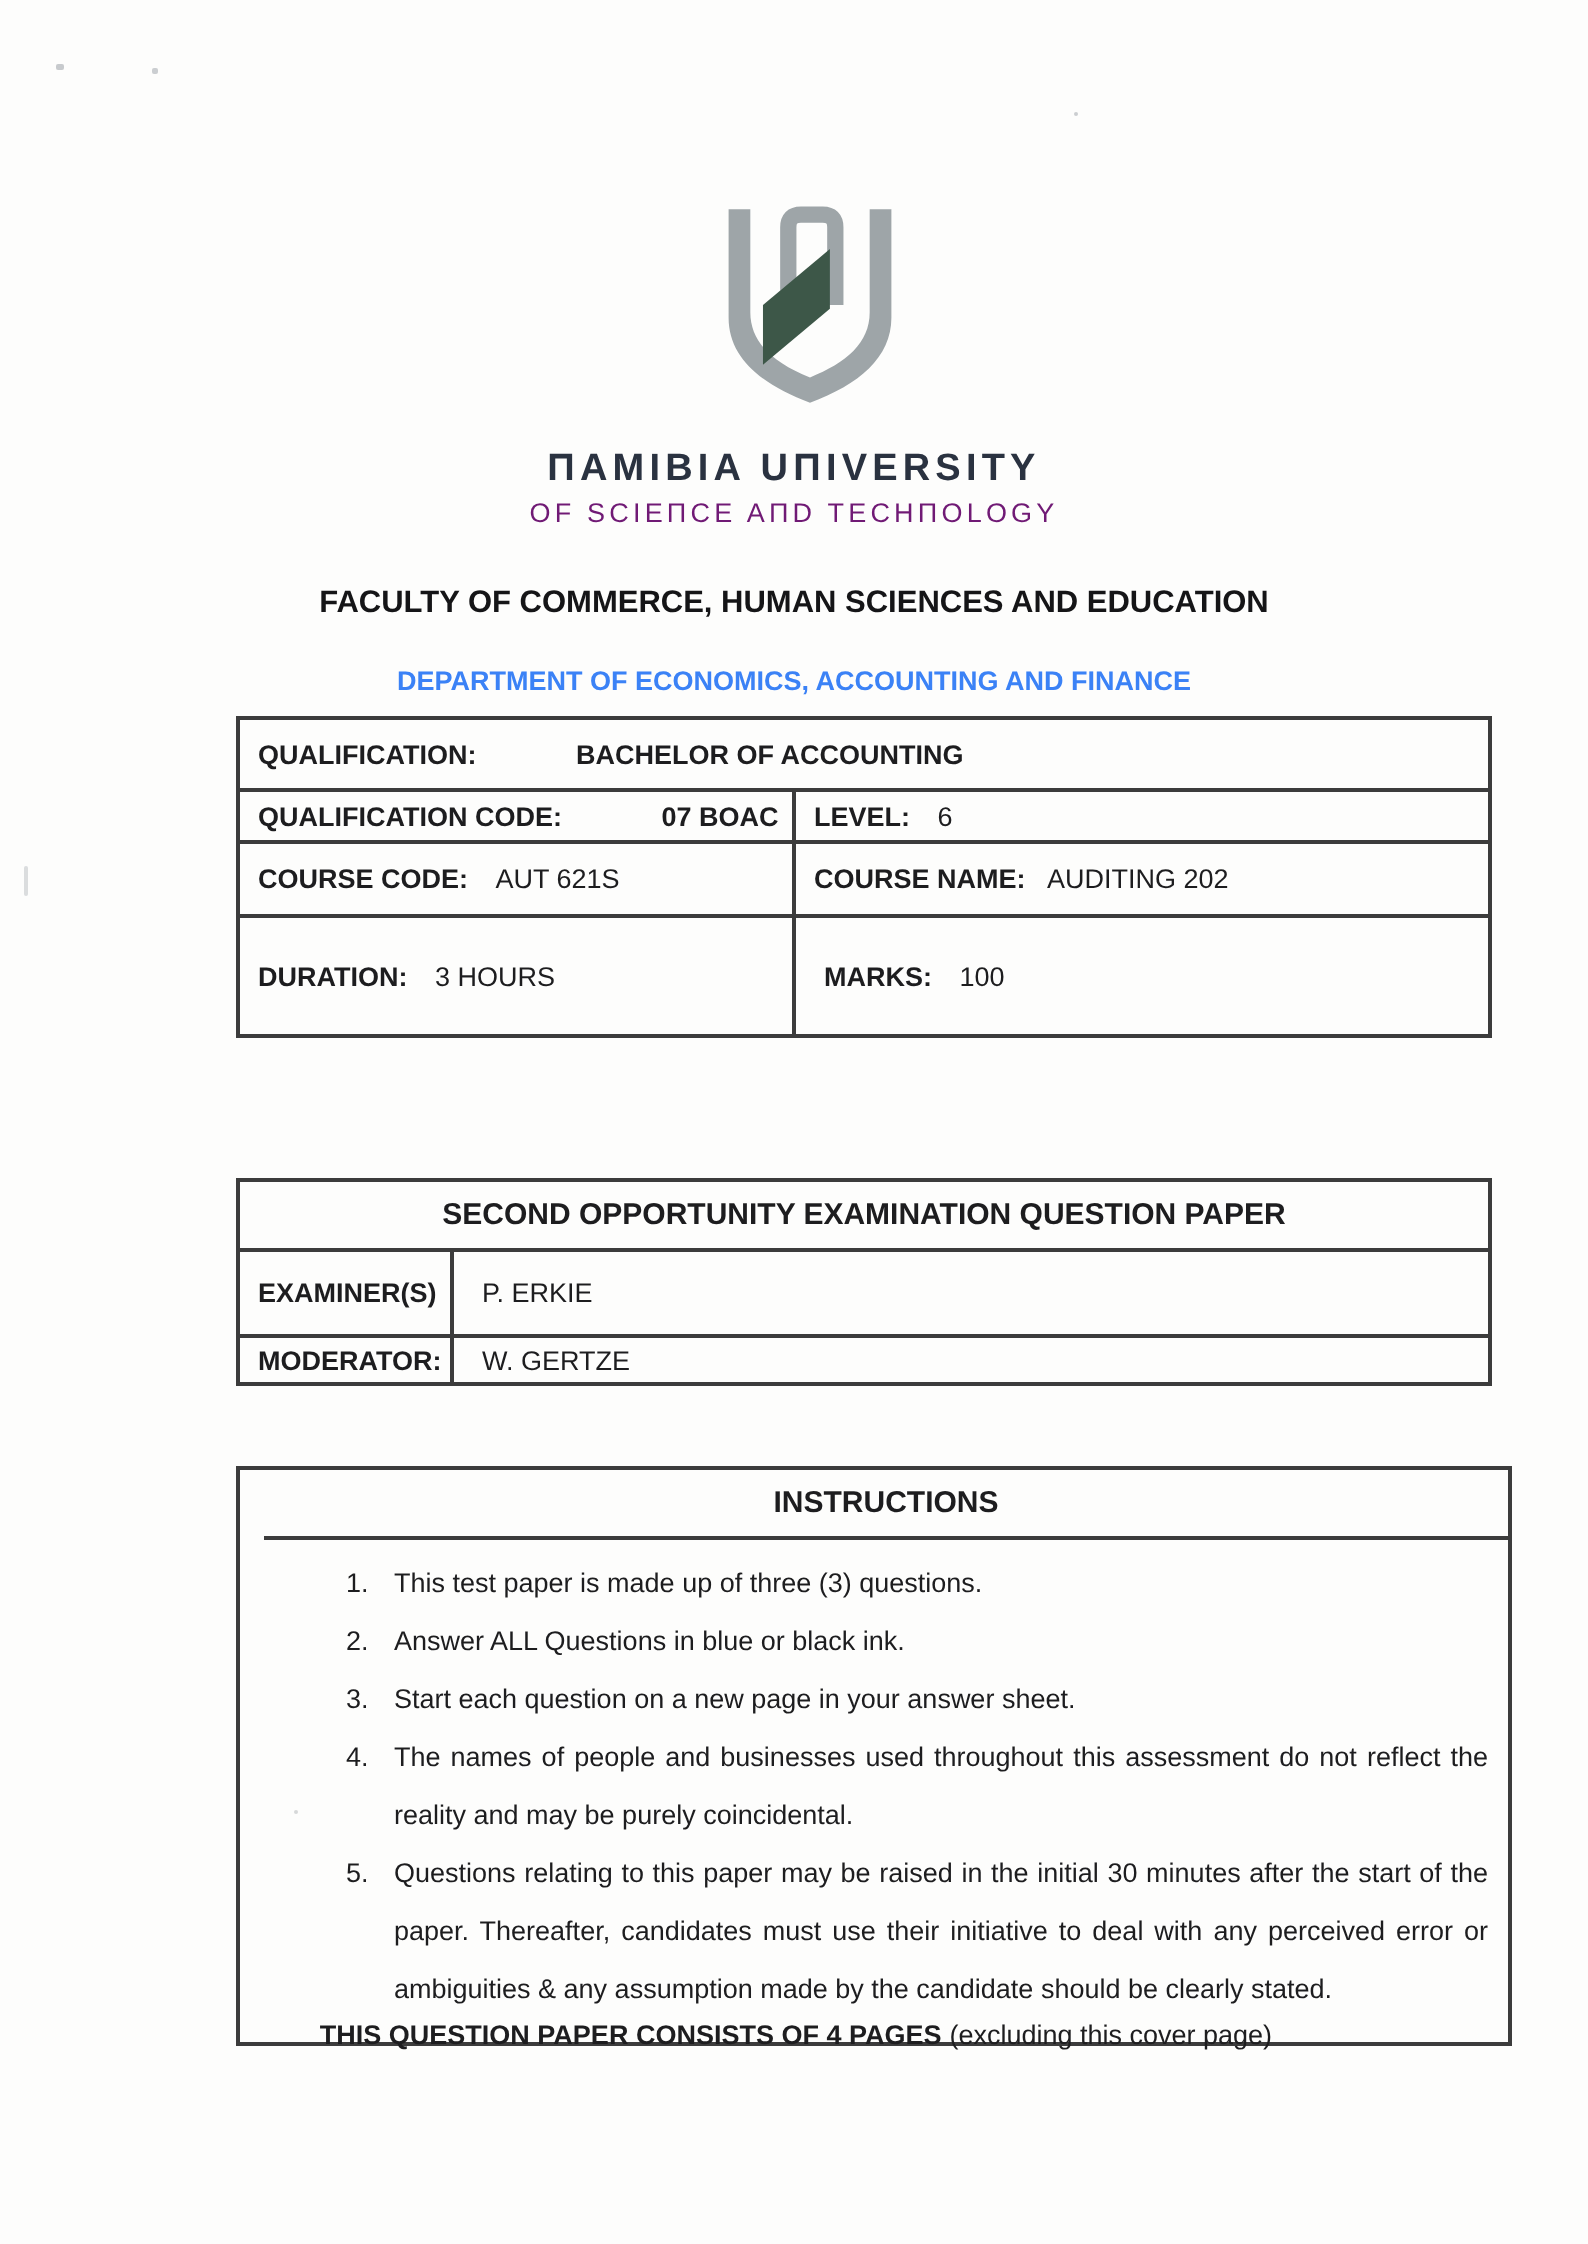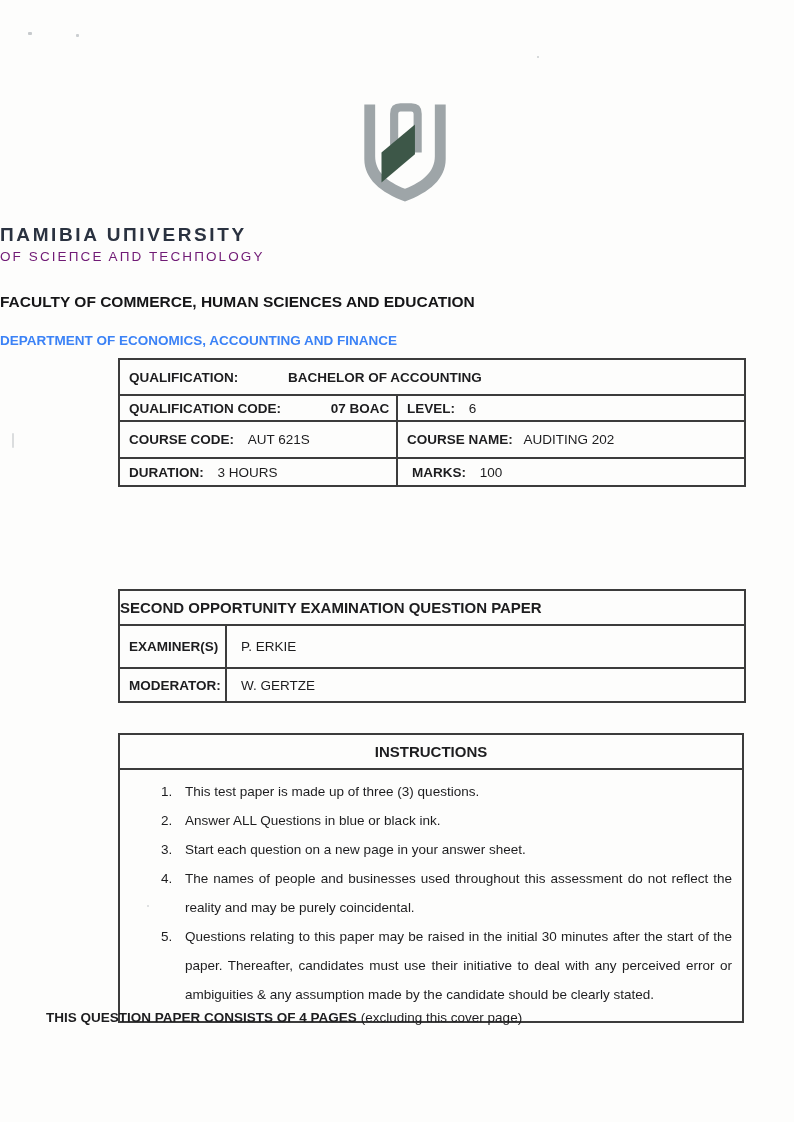--- a/index.html
+++ b/index.html
@@ -5,21 +5,21 @@
   html,body{margin:0;padding:0;}
   body{
     width:794px;height:1122px;
     background:#fdfdfc;
     font-family:"Liberation Sans", sans-serif;
     color:#1d1d1f;
     position:relative;
     overflow:hidden;
   }
   .abs{position:absolute;}
-  .center{left:0;width:794px;text-align:left;}
+  .center{left:0;width:794px;text-align:center;}
 
   
   .artifact{position:absolute;background:#9aa0a6;border-radius:1px;}
 
   
   .logo{position:absolute;left:357px;top:101px;}
   .wm1{top:224px;font-size:19px;font-weight:700;letter-spacing:2.6px;color:#2a3240;}
   .wm2{top:249px;font-size:13.5px;font-weight:500;letter-spacing:2.1px;color:#701a75;}
 
   
@@ -27,28 +27,28 @@
   .dept{top:333px;font-size:13.5px;font-weight:700;color:#3b82f6;}
 
   
   table{border-collapse:collapse;table-layout:fixed;position:absolute;left:118px;width:626px;}
   td{border:2px solid #3c3c3c;padding:0 4px 0 9px;vertical-align:middle;
      font-size:13.5px;white-space:nowrap;overflow:hidden;}
   .lbl{font-weight:700;}
   .val{margin-left:7px;}
   .val.wide{margin-left:10px;}
   .bold{font-weight:700;margin-left:46px;}
-  td.title-cell{text-align:left;font-size:15px;font-weight:700;padding:0;}
+  td.title-cell{text-align:center;font-size:15px;font-weight:700;padding:0;}
   #course-table{top:358px;}
   #exam-table{top:589px;}
   #exam-table td.vcell{padding-left:14px;}
 
   
   .instructions{position:absolute;left:118px;top:733px;width:622px;
-    border:2px solid #3c3c3c;}
+    border:2px solid #3c3c3c;padding-left:12px;}
   .instructions .hd{height:33px;line-height:33px;text-align:center;
     font-size:15px;font-weight:700;border-bottom:2px solid #3c3c3c;}
   .instructions ol{counter-reset:item;margin:7px 0 0 0;padding:0 10px 12px 65px;list-style:none;}
   .instructions li{counter-increment:item;position:relative;
     font-size:13.5px;line-height:29px;text-align:justify;}
   .instructions li::before{content:counter(item) ".";position:absolute;left:-24px;}
 
   
   .footer{top:1010px;font-size:13.5px;padding-right:44px;box-sizing:border-box;}
   .footer .reg{font-weight:400;margin-left:4px;}
@@ -100,21 +100,21 @@
   <tr style="height:37px">
     <td>
       <span class="lbl">COURSE CODE:</span>
       <span class="val wide">AUT 621S</span>
     </td>
     <td>
       <span class="lbl">COURSE NAME:</span>
       <span class="val">AUDITING  202</span>
     </td>
   </tr>
-  <tr style="height:28px">
+  <tr style="height:60px">
     <td>
       <span class="lbl">DURATION:</span>
       <span class="val wide">3 HOURS</span>
     </td>
     <td style="padding-left:14px;">
       <span class="lbl">MARKS:</span>
       <span class="val wide">100</span>
     </td>
   </tr>
 </tbody>
@@ -126,21 +126,21 @@
       <col style="width:519px">
     </colgroup>
   <tbody>
       <tr style="height:35px">
     <td colspan="2" class="title-cell">SECOND OPPORTUNITY EXAMINATION QUESTION PAPER</td>
   </tr>
   <tr style="height:43px">
     <td class="lbl">EXAMINER(S)</td>
     <td class="vcell">P. ERKIE</td>
   </tr>
-  <tr style="height:34px">
+  <tr style="height:24px">
     <td class="lbl">MODERATOR:</td>
     <td class="vcell">W. GERTZE</td>
   </tr>
 </tbody>
   </table>
 
 <div class="instructions">
   <div class="hd">INSTRUCTIONS</div>
   <ol>
     <li>This test paper is made up of three (3) questions.</li>

